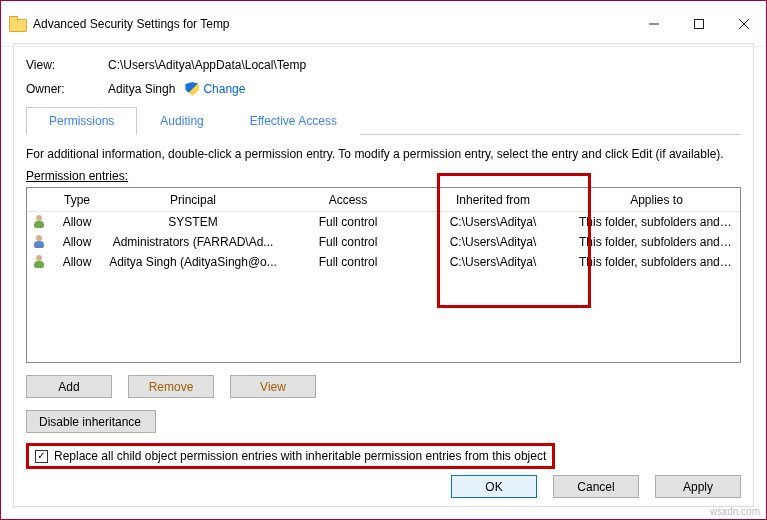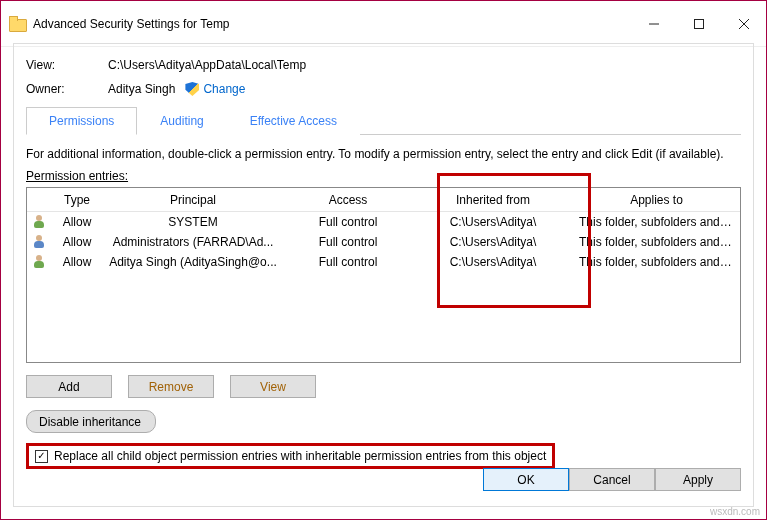--- a/index.html
+++ b/index.html
@@ -40,24 +40,24 @@
 .grid-row{height:20px;}
 .user-icon{width:16px;height:16px;position:relative;}
 .user-icon::before{content:"";position:absolute;left:3px;top:1px;width:6px;height:6px;border-radius:50%;background:#d8b28a;}
 .user-icon::after{content:"";position:absolute;left:1px;top:7px;width:10px;height:7px;border-radius:4px 4px 2px 2px;background:#6fa84f;}
 .user-icon.b2::after{background:#5b87c7;}
 .highlight-col { position:absolute; left:411px; top:-14px; width:154px; height:135px; border:3px solid #c00000; pointer-events:none; }
 .btn-row { margin-top:12px; display:flex; gap:16px; }
 .btn { min-width:86px; height:23px; border:1px solid #adadad; background:#e1e1e1; display:flex; align-items:center; justify-content:center; color:#000;}
 .btn.disabled { color:#a16207; }
 .btn.wide{min-width:130px; padding:0 12px; justify-content:flex-start; padding-left:10px;}
-.btn.wide.center{justify-content:center;border-radius:10px;}
+.btn.wide.center{justify-content:center;}
 .check-row { margin-top:10px; border:3px solid #c00000; padding:3px 6px; display:flex; align-items:center; gap:6px; width:fit-content;}
 .checkbox { width:13px; height:13px; border:1px solid #333; display:flex; align-items:center; justify-content:center; font-size:10px; line-height:1;}
-.footer-btns { position:absolute; right:12px; bottom:15px; display:flex; gap:0;text-align:center; }
+.footer-btns { position:absolute; right:12px; bottom:8px; display:flex; gap:16px;text-align:center; }
 .footer-btns .btn { min-width:86px; background:#e1e1e1;}
 .footer-btns .btn.primary{ border:1px solid #0078d7; background:#e5f1fb;}
 .watermark{position:absolute; right:6px; bottom:2px; font-size:10px; color:#bbb;}
 .grid-area{position:relative;text-align:center;}
 </style>
 </head>
 <body>
 
 <div class="window">
   <div class="titlebar">

